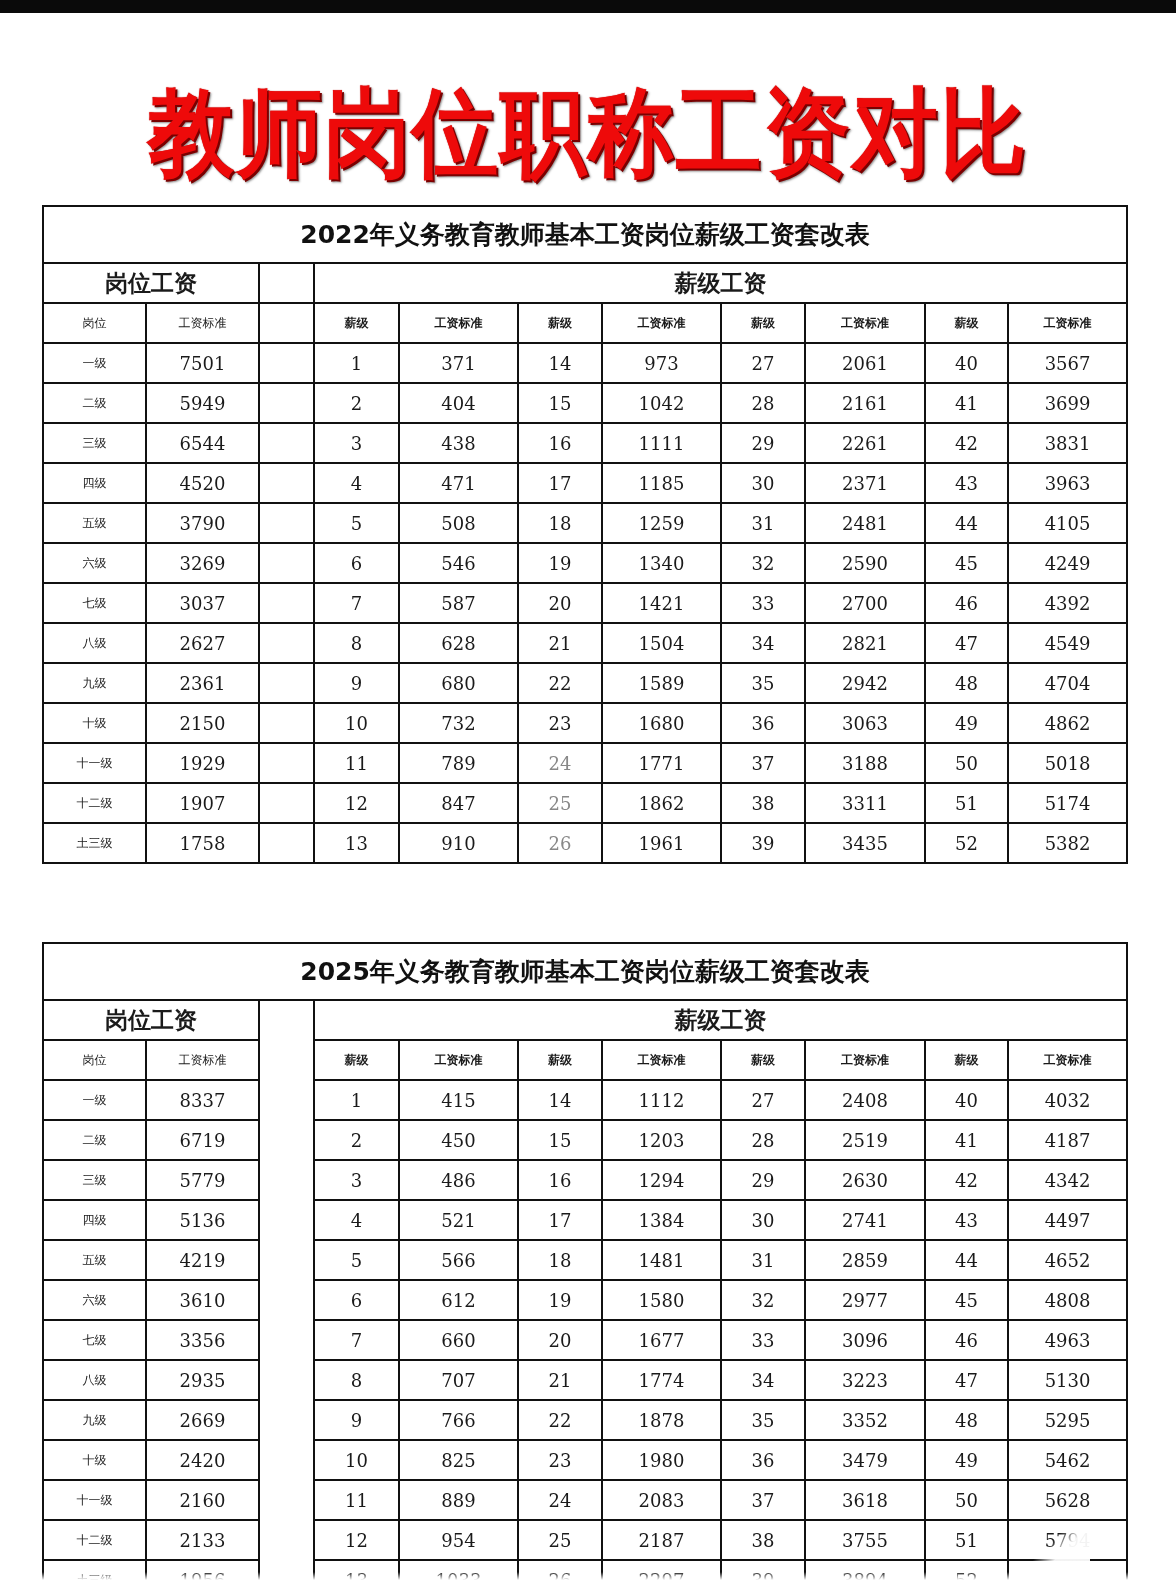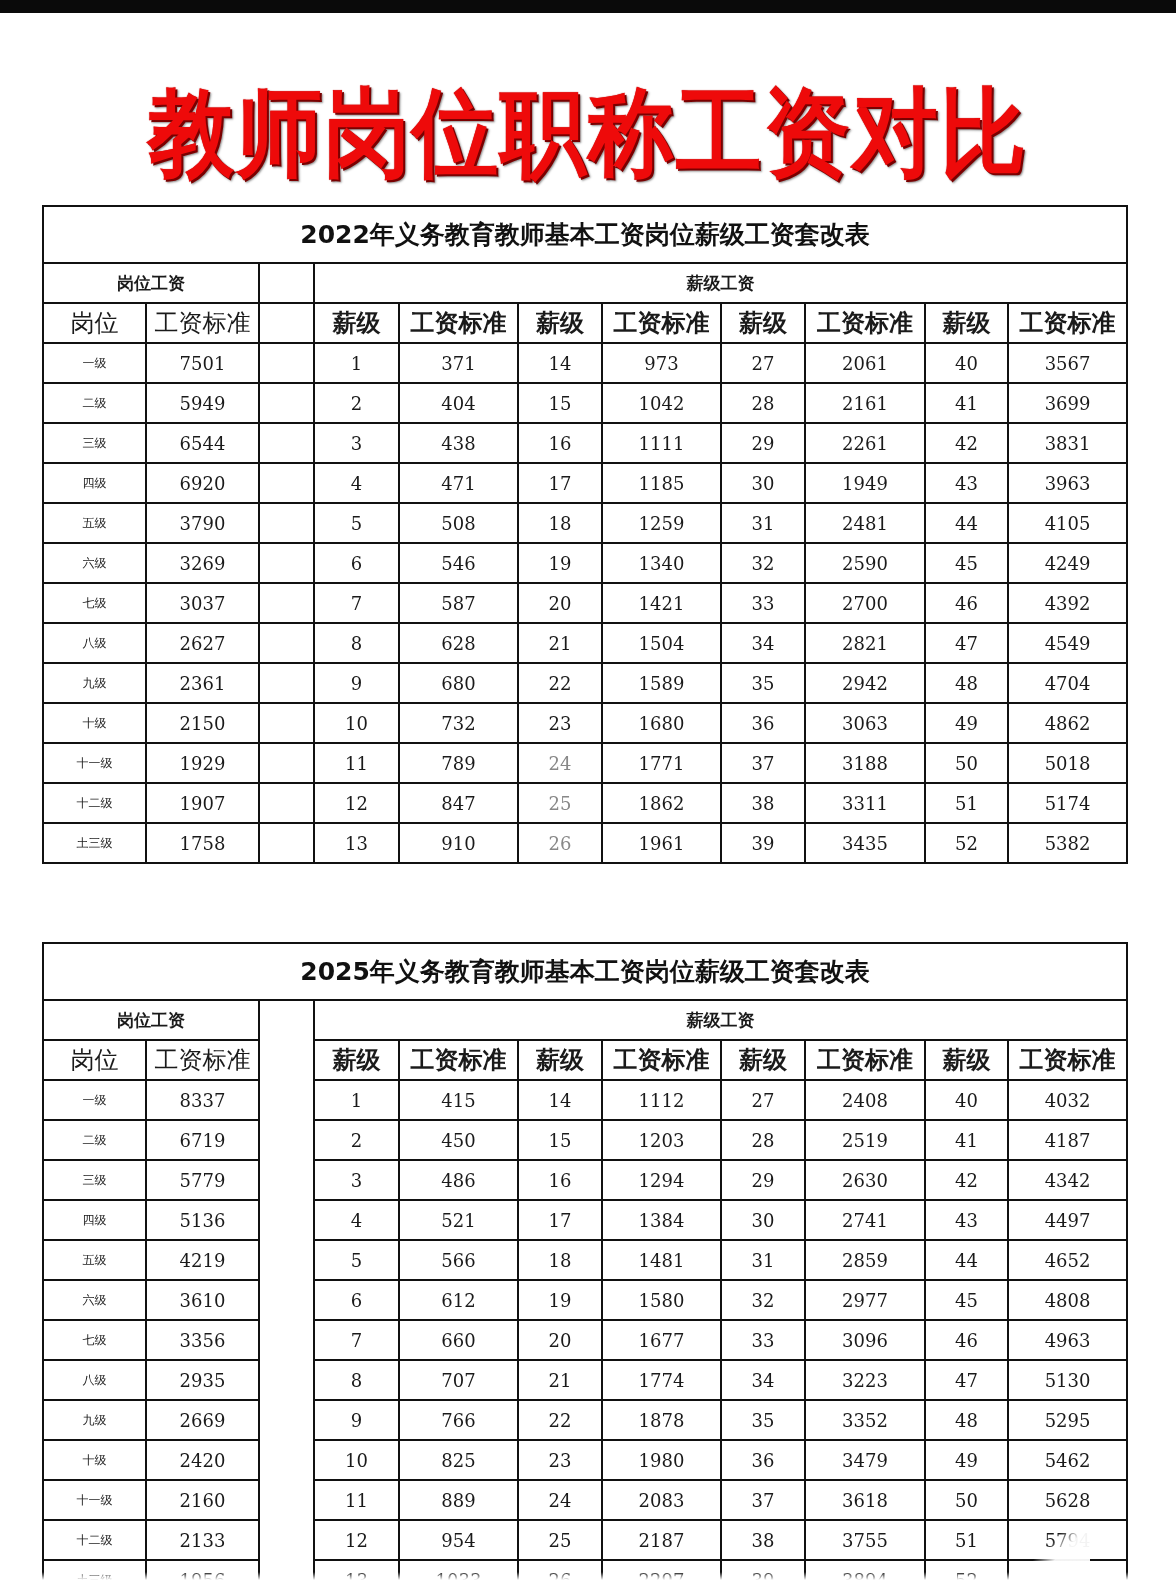--- a/index.html
+++ b/index.html
@@ -23,22 +23,22 @@
     .sheet-2025 { top: 942px; }
     table.pay {
       border-collapse: collapse; table-layout: fixed; width: 1084px;
       border: 2.5px solid #111;
     }
     table.pay td {
       border: 2.5px solid #111; text-align: center; padding: 0;
       font-size: 18px; color: #1a1a1a; overflow: hidden; white-space: nowrap;
     }
     table.pay tr.r-title td { height: 55px; font-family: "DejaVu Sans", "Liberation Sans", sans-serif; font-weight: bold; font-size: 25px; color: #111; }
-    table.pay tr.r-group td { height: 38px; font-family: Liberation Serif, serif; font-weight: bold; font-size: 17px; }
-    table.pay tr.r-head td { height: 38px; font-family: "DejaVu Sans", "Liberation Sans", sans-serif; font-size: 24px; }
+    table.pay tr.r-group td { height: 38px; font-family: Liberation Serif, serif; font-weight: bold; font-size: 23px; }
+    table.pay tr.r-head td { height: 38px; font-family: "DejaVu Sans", "Liberation Sans", sans-serif; font-size: 12px; }
     table.pay tr.r-head td.bold { font-weight: bold; }
     table.pay tr.r-data td { height: 38px; }
     table.pay td.post-name { font-family: "DejaVu Sans", "Liberation Sans", sans-serif; font-size: 12px; }
     table.pay td.faded { color: #888; }
     
     .sheet-2025 table.pay td.gap { border-top: none; border-bottom: none; }
     .sheet-2025 table.pay tr.r-group td.gap { border-top: 2.5px solid #111; }
     .sheet-2025 table.pay { border-bottom: none; }
     .bottom-fade {
       position: absolute; left: 0; top: 1572px; width: 1176px; height: 8px;
@@ -129,28 +129,28 @@
           <td>438</td>
           <td>16</td>
           <td>1111</td>
           <td>29</td>
           <td>2261</td>
           <td>42</td>
           <td>3831</td>
         </tr>
         <tr class="r-data">
           <td class="post-name">四级</td>
-          <td>6920</td>
+          <td>4520</td>
           <td class="gap"></td>
           <td>4</td>
           <td>471</td>
           <td>17</td>
           <td>1185</td>
           <td>30</td>
-          <td>1949</td>
+          <td>2371</td>
           <td>43</td>
           <td>3963</td>
         </tr>
         <tr class="r-data">
           <td class="post-name">五级</td>
           <td>3790</td>
           <td class="gap"></td>
           <td>5</td>
           <td>508</td>
           <td>18</td>

